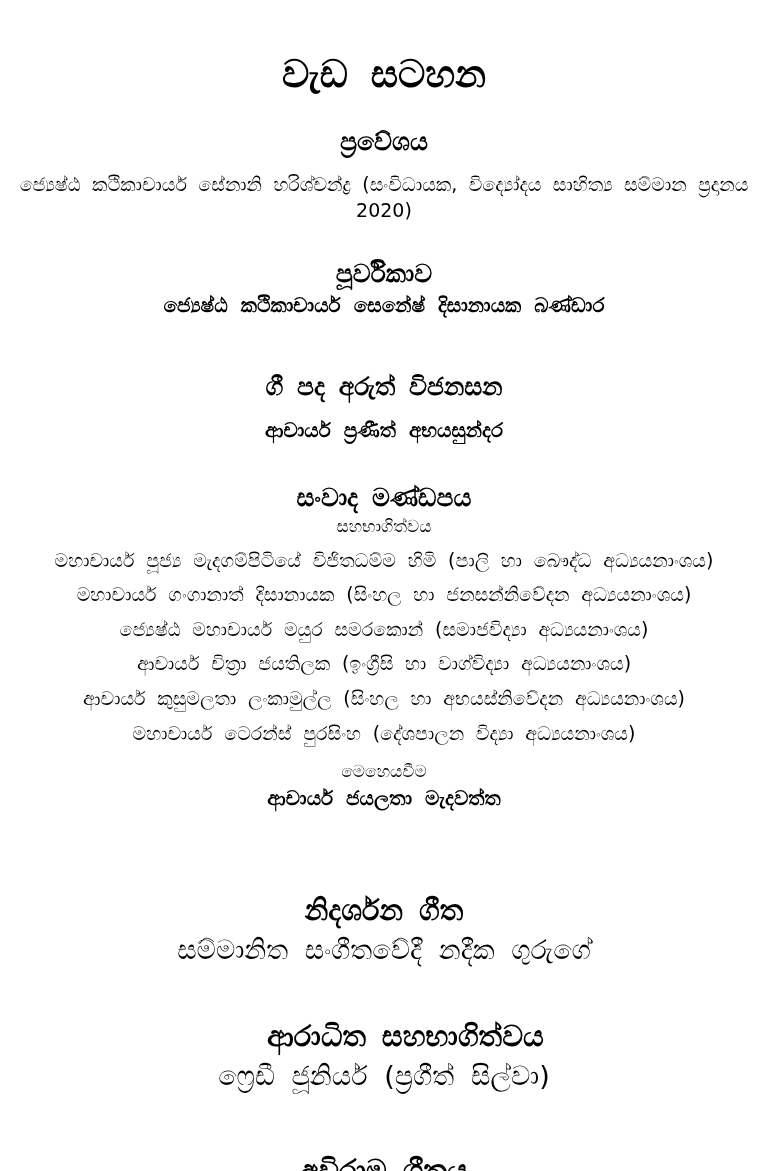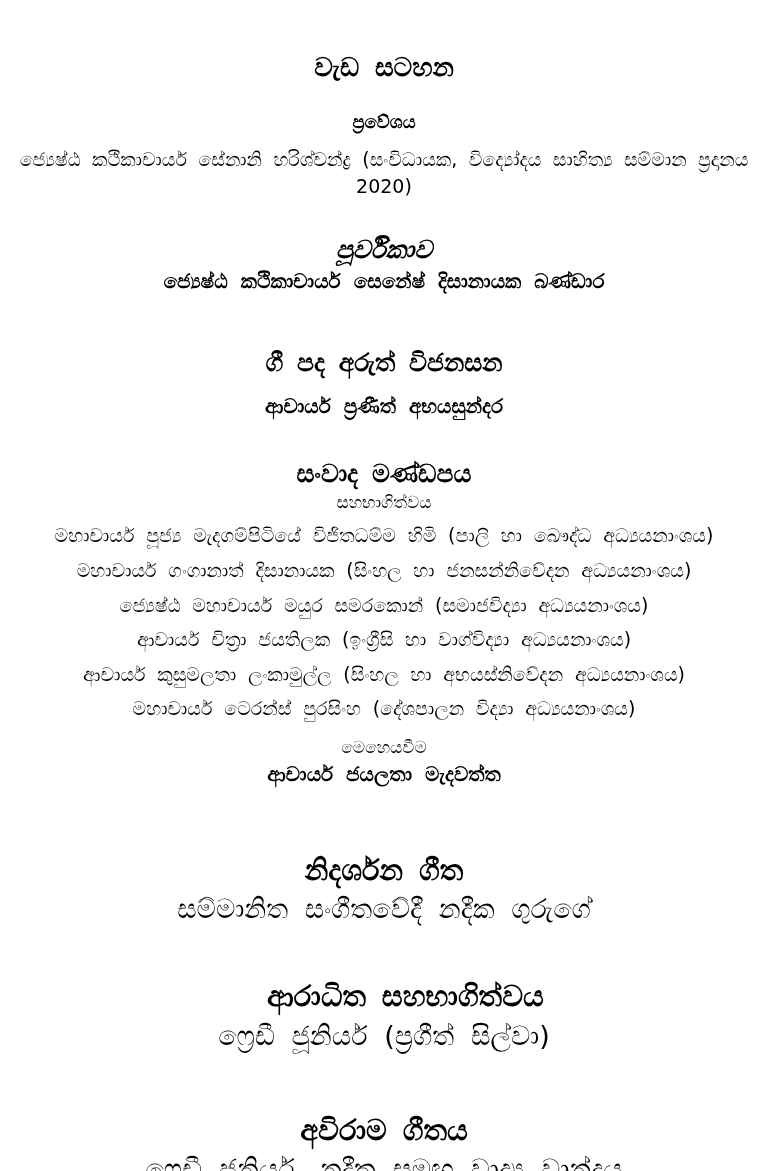--- a/index.html
+++ b/index.html
@@ -18,44 +18,44 @@
     text-align: center;
     box-sizing: border-box;
     padding-top: 52px;
     overflow: hidden;
   }
   .page * {
     margin: 0;
     font-weight: normal;
   }
   .doc-title {
-    font-size: 26px;
+    font-size: 38px;
     line-height: 1.2;
     font-weight: bold;
     word-spacing: 0.25em;
   }
   .h-sm {                 
-    font-size: 18px;
+    font-size: 25px;
     line-height: 1.4;
     font-weight: bold;
     margin-top: 26px;
   }
   .line-xs {              
     font-size: 19px;
     line-height: 1.4;
     margin-top: 12px;
     word-spacing: 0.28em;
   }
   .h-md {                 
     font-size: 25px;
     line-height: 1.4;
     font-weight: bold;
     word-spacing: 0.2em;
   }
-  .mt-preface   { margin-top: 32px; font-style: italic; }
+  .mt-preface   { margin-top: 32px; }
   .mt-lyrics    { margin-top: 50px; }
   .mt-panel     { margin-top: 36px; }
   .line-md {              
     font-size: 20px;
     line-height: 1.4;
     word-spacing: 0.3em;
     font-weight: bold;
   }
   .mt-lyrics-line { margin-top: 12px; text-align: center; }
   .sub-xs {               
@@ -69,21 +69,21 @@
     margin-top: 8px;
     word-spacing: 0.3em;
   }
   .mt-moderation { margin-top: 14px; }
   .h-lg {                 
     font-size: 29px;
     line-height: 1.4;
     font-weight: bold;
     word-spacing: 0.2em;
   }
-  .mt-demo    { margin-top: 62px; }
+  .mt-demo    { margin-top: 78px; }
   .mt-invited { margin-top: 48px; padding-left: 43px; }
   .mt-closing { margin-top: 55px; }
   .line-lg {              
     font-size: 27px;
     line-height: 1.4;
     word-spacing: 0.3em;
   }
 </style>
 </head>
 <body>

